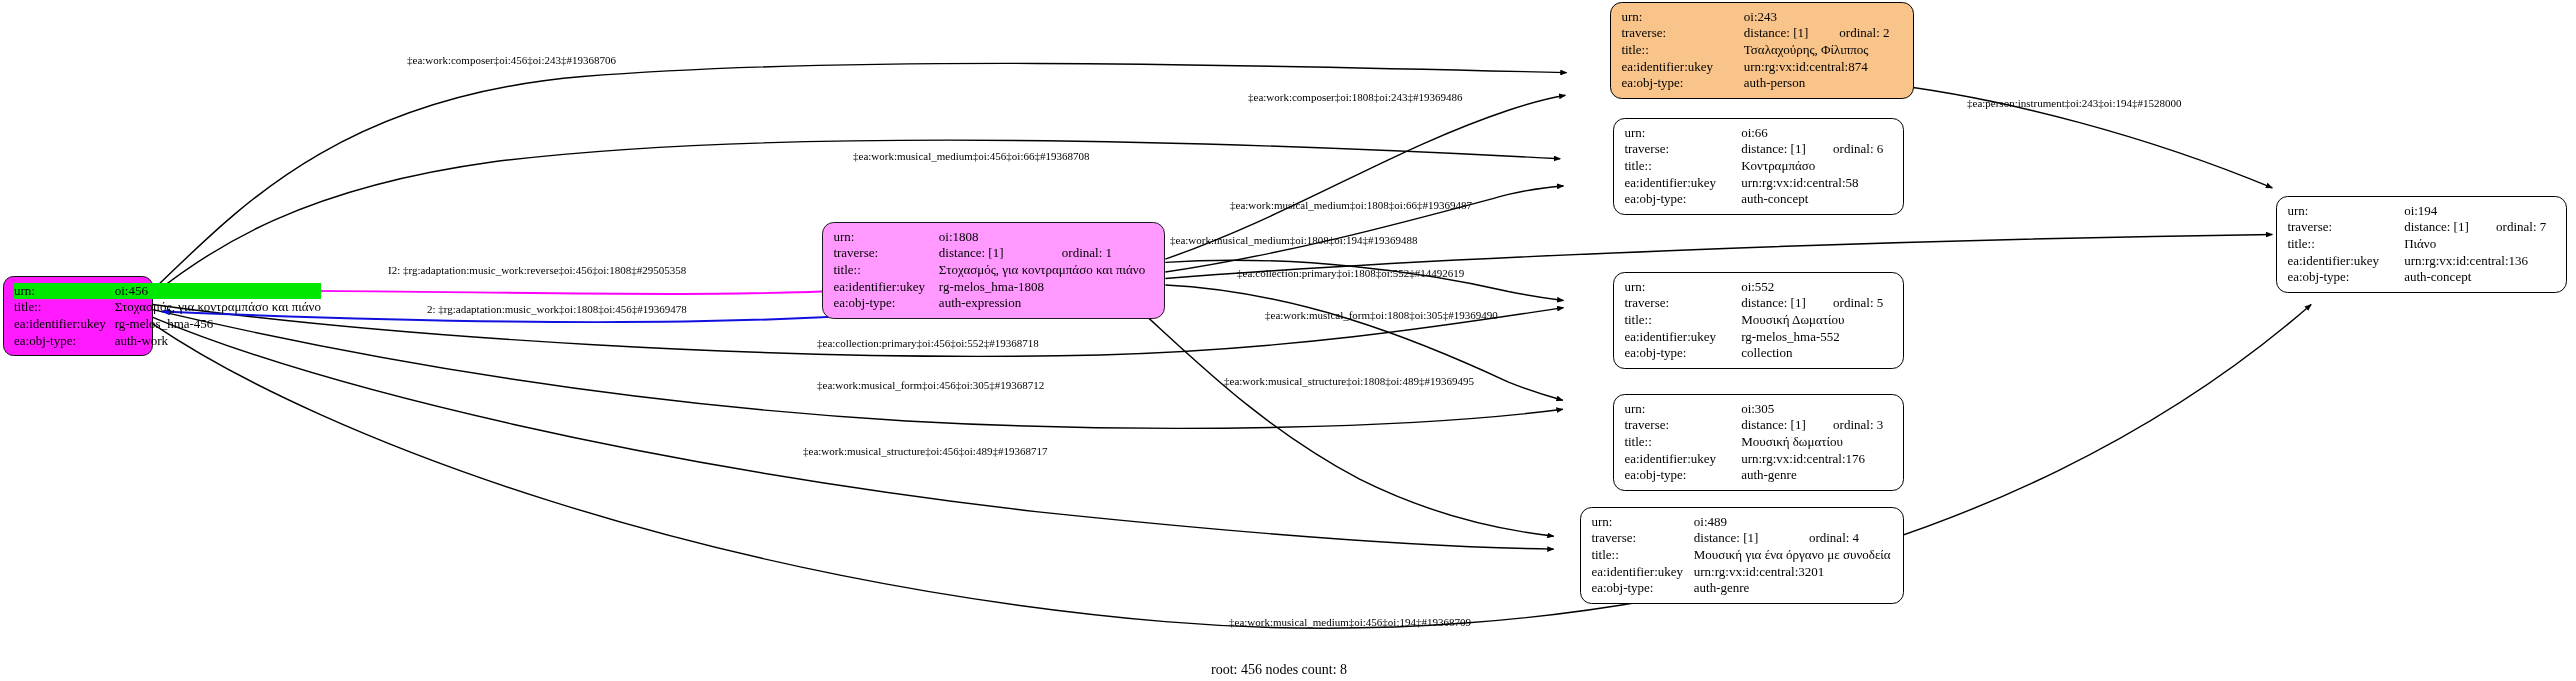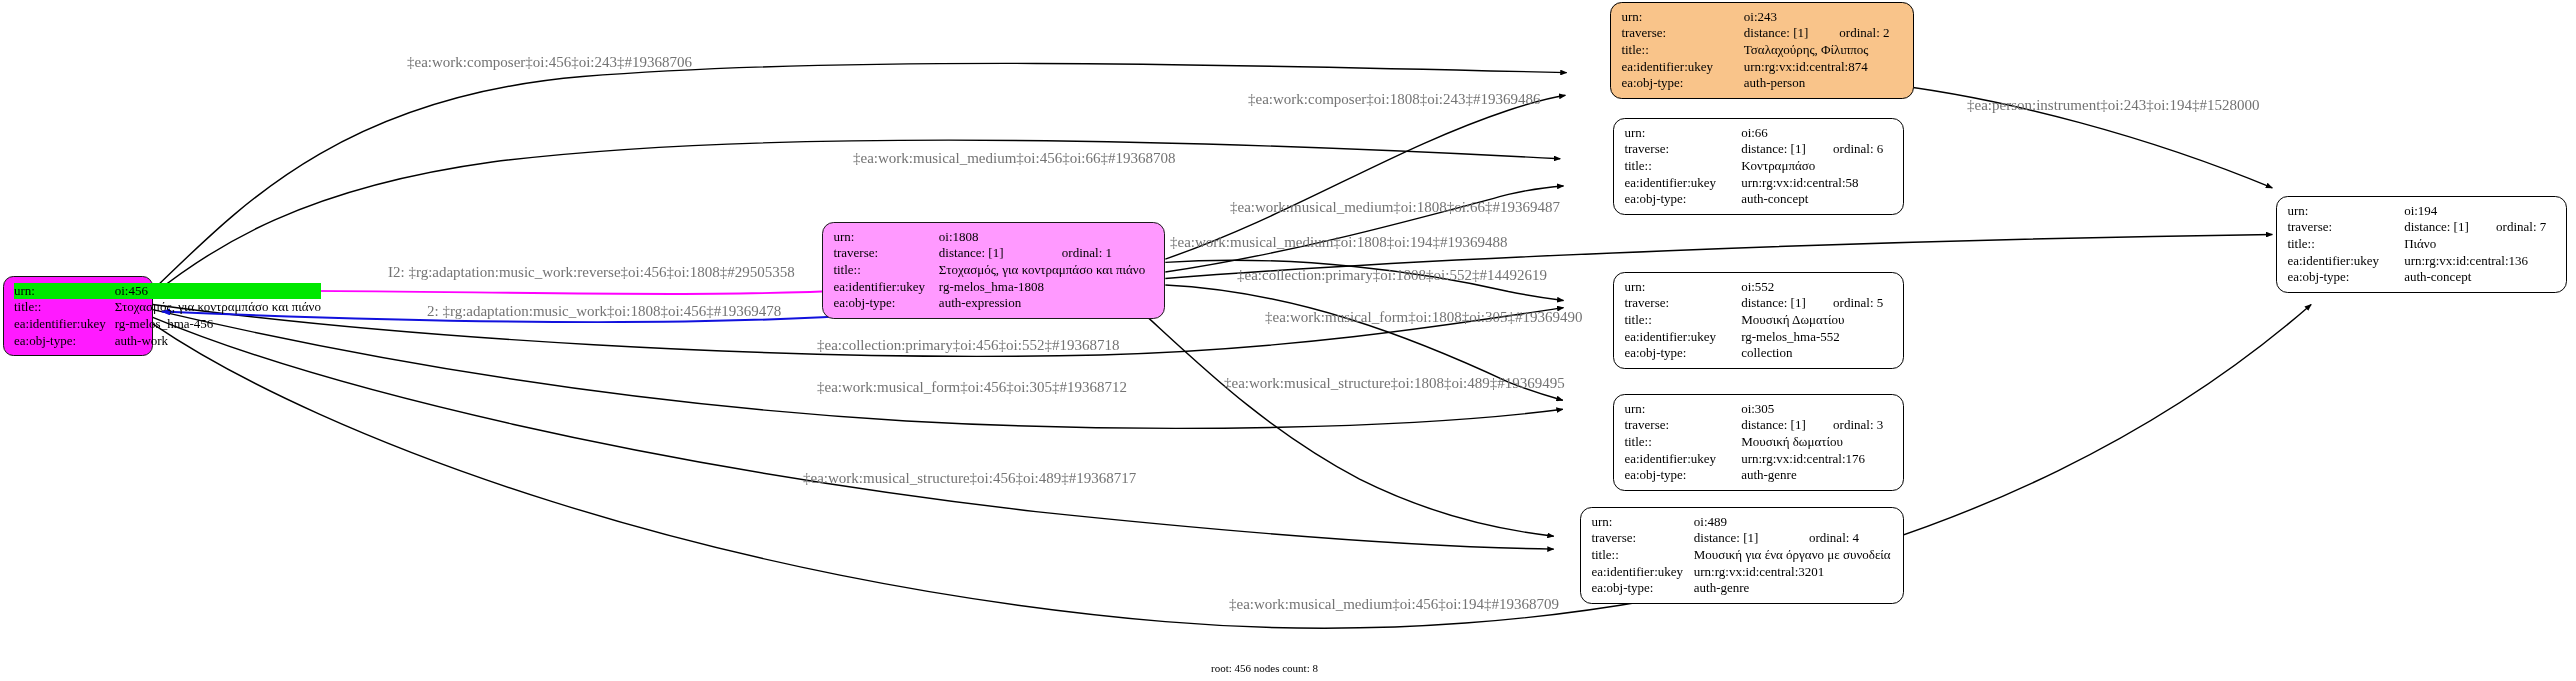--- a/index.html
+++ b/index.html
@@ -51,28 +51,28 @@
   .node td.k { padding-right: 9px; }
   .node td.v { }
   .node .ordinal { padding-left: 17px; }
   
   .node.magenta td.hi {
     background: #00e800;
   }
   
   .elabel {
     position: absolute;
-    font-size: 15px;
-    color: #737373;
+    font-size: 11px;
+    color: #000000;
     white-space: nowrap;
     font-family: "Liberation Serif", "DejaVu Serif", serif;
   }
   .footer-label {
     position: absolute;
-    font-size: 11px;
+    font-size: 14px;
     color: #000000;
     white-space: nowrap;
   }
 </style>
 </head>
 <body>
 
 <div id="canvas">
 
   <svg id="edges" viewBox="0 0 3979 1053">
@@ -347,19 +347,19 @@
   <div class="elabel" style="left:853px; top:150px;">‡ea:work:musical_medium‡oi:456‡oi:66‡#19368708</div>
   <div class="elabel" style="left:1230px; top:199px;">‡ea:work:musical_medium‡oi:1808‡oi:66‡#19369487</div>
   <div class="elabel" style="left:1170px; top:234px;text-align:center;">‡ea:work:musical_medium‡oi:1808‡oi:194‡#19369488</div>
   <div class="elabel" style="left:388px;  top:264px;">I2: ‡rg:adaptation:music_work:reverse‡oi:456‡oi:1808‡#29505358</div>
   <div class="elabel" style="left:427px;  top:303px;">2: ‡rg:adaptation:music_work‡oi:1808‡oi:456‡#19369478</div>
   <div class="elabel" style="left:1237px; top:267px;">‡ea:collection:primary‡oi:1808‡oi:552‡#14492619</div>
   <div class="elabel" style="left:1237px; top:309px;margin-left:28px;">‡ea:work:musical_form‡oi:1808‡oi:305‡#19369490</div>
   <div class="elabel" style="left:817px; top:337px;">‡ea:collection:primary‡oi:456‡oi:552‡#19368718</div>
   <div class="elabel" style="left:817px; top:379px;">‡ea:work:musical_form‡oi:456‡oi:305‡#19368712</div>
   <div class="elabel" style="left:1224px; top:375px;">‡ea:work:musical_structure‡oi:1808‡oi:489‡#19369495</div>
-  <div class="elabel" style="left:803px; top:470px;">‡ea:work:musical_structure‡oi:456‡oi:489‡#19368717</div>
-  <div class="elabel" style="left:1229px; top:596px;text-align:right;">‡ea:work:musical_medium‡oi:456‡oi:194‡#19368709</div>
+  <div class="elabel" style="left:803px; top:445px;">‡ea:work:musical_structure‡oi:456‡oi:489‡#19368717</div>
+  <div class="elabel" style="left:1229px; top:616px;text-align:right;">‡ea:work:musical_medium‡oi:456‡oi:194‡#19368709</div>
 
   <div class="footer-label" style="left:1211px; top:662px;">root: 456 nodes count: 8</div>
 
 </div>
 
 
 </body></html>

